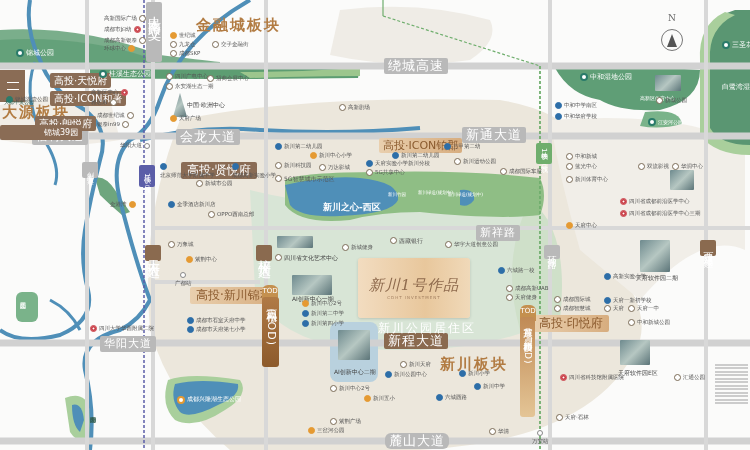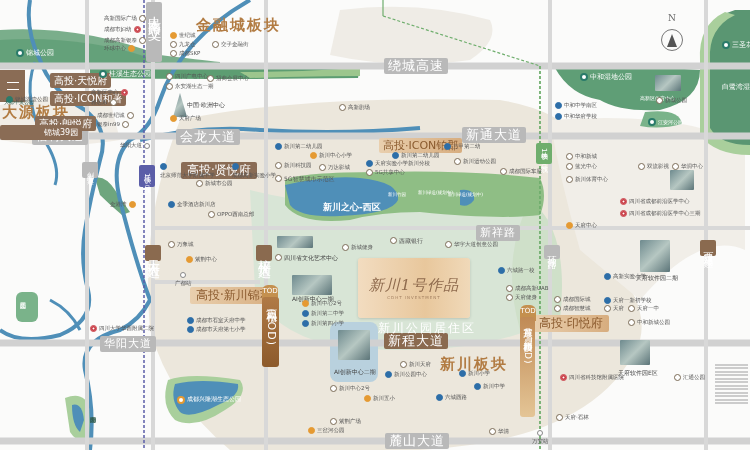--- a/index.html
+++ b/index.html
@@ -155,21 +155,21 @@
       <div class="bars"></div>
     </div>
 
   <div class="road-label big" style="left:384px;top:58px;">绕城高速</div>
   <div class="road-label big" style="left:176px;top:129px;">会龙大道</div>
   <div class="road-label" style="left:32px;top:129px;">福利大道</div>
   <div class="road-label big" style="left:462px;top:127px;">新通大道</div>
   <div class="road-label" style="left:476px;top:225px;">新祥路</div>
   <div class="road-label" style="left:100px;top:336px;">华阳大道</div>
   <div class="road-label brown" style="left:384px;top:333px;">新程大道</div>
-  <div class="road-label big" style="left:385px;top:433px;">麓山大道</div>
+  <div class="road-label big" style="left:385px;top:433px;border-radius:6px;">麓山大道</div>
 
   <div class="road-label v" style="left:146px;top:2px;height:60px;font-size:13px;">人民南路立交</div>
   <div class="road-label v brown" style="left:145px;top:245px;">天府大道</div>
   <div class="road-label v brown" style="left:256px;top:245px;">梓州大道</div>
   <div class="road-label v" style="left:82px;top:162px;font-size:7px;">剑南大道</div>
   <div class="road-label v" style="left:544px;top:245px;font-size:9px;">环湖路</div>
   <div class="road-label v brown" style="left:700px;top:240px;font-size:10px;">西延高速</div>
   <div class="road-label v" style="left:139px;top:165px;background:#5b5ea8;font-size:7px;">地铁1号线</div>
   <div class="road-label green-v" style="left:536px;top:143px;">地铁18号线</div>
 

